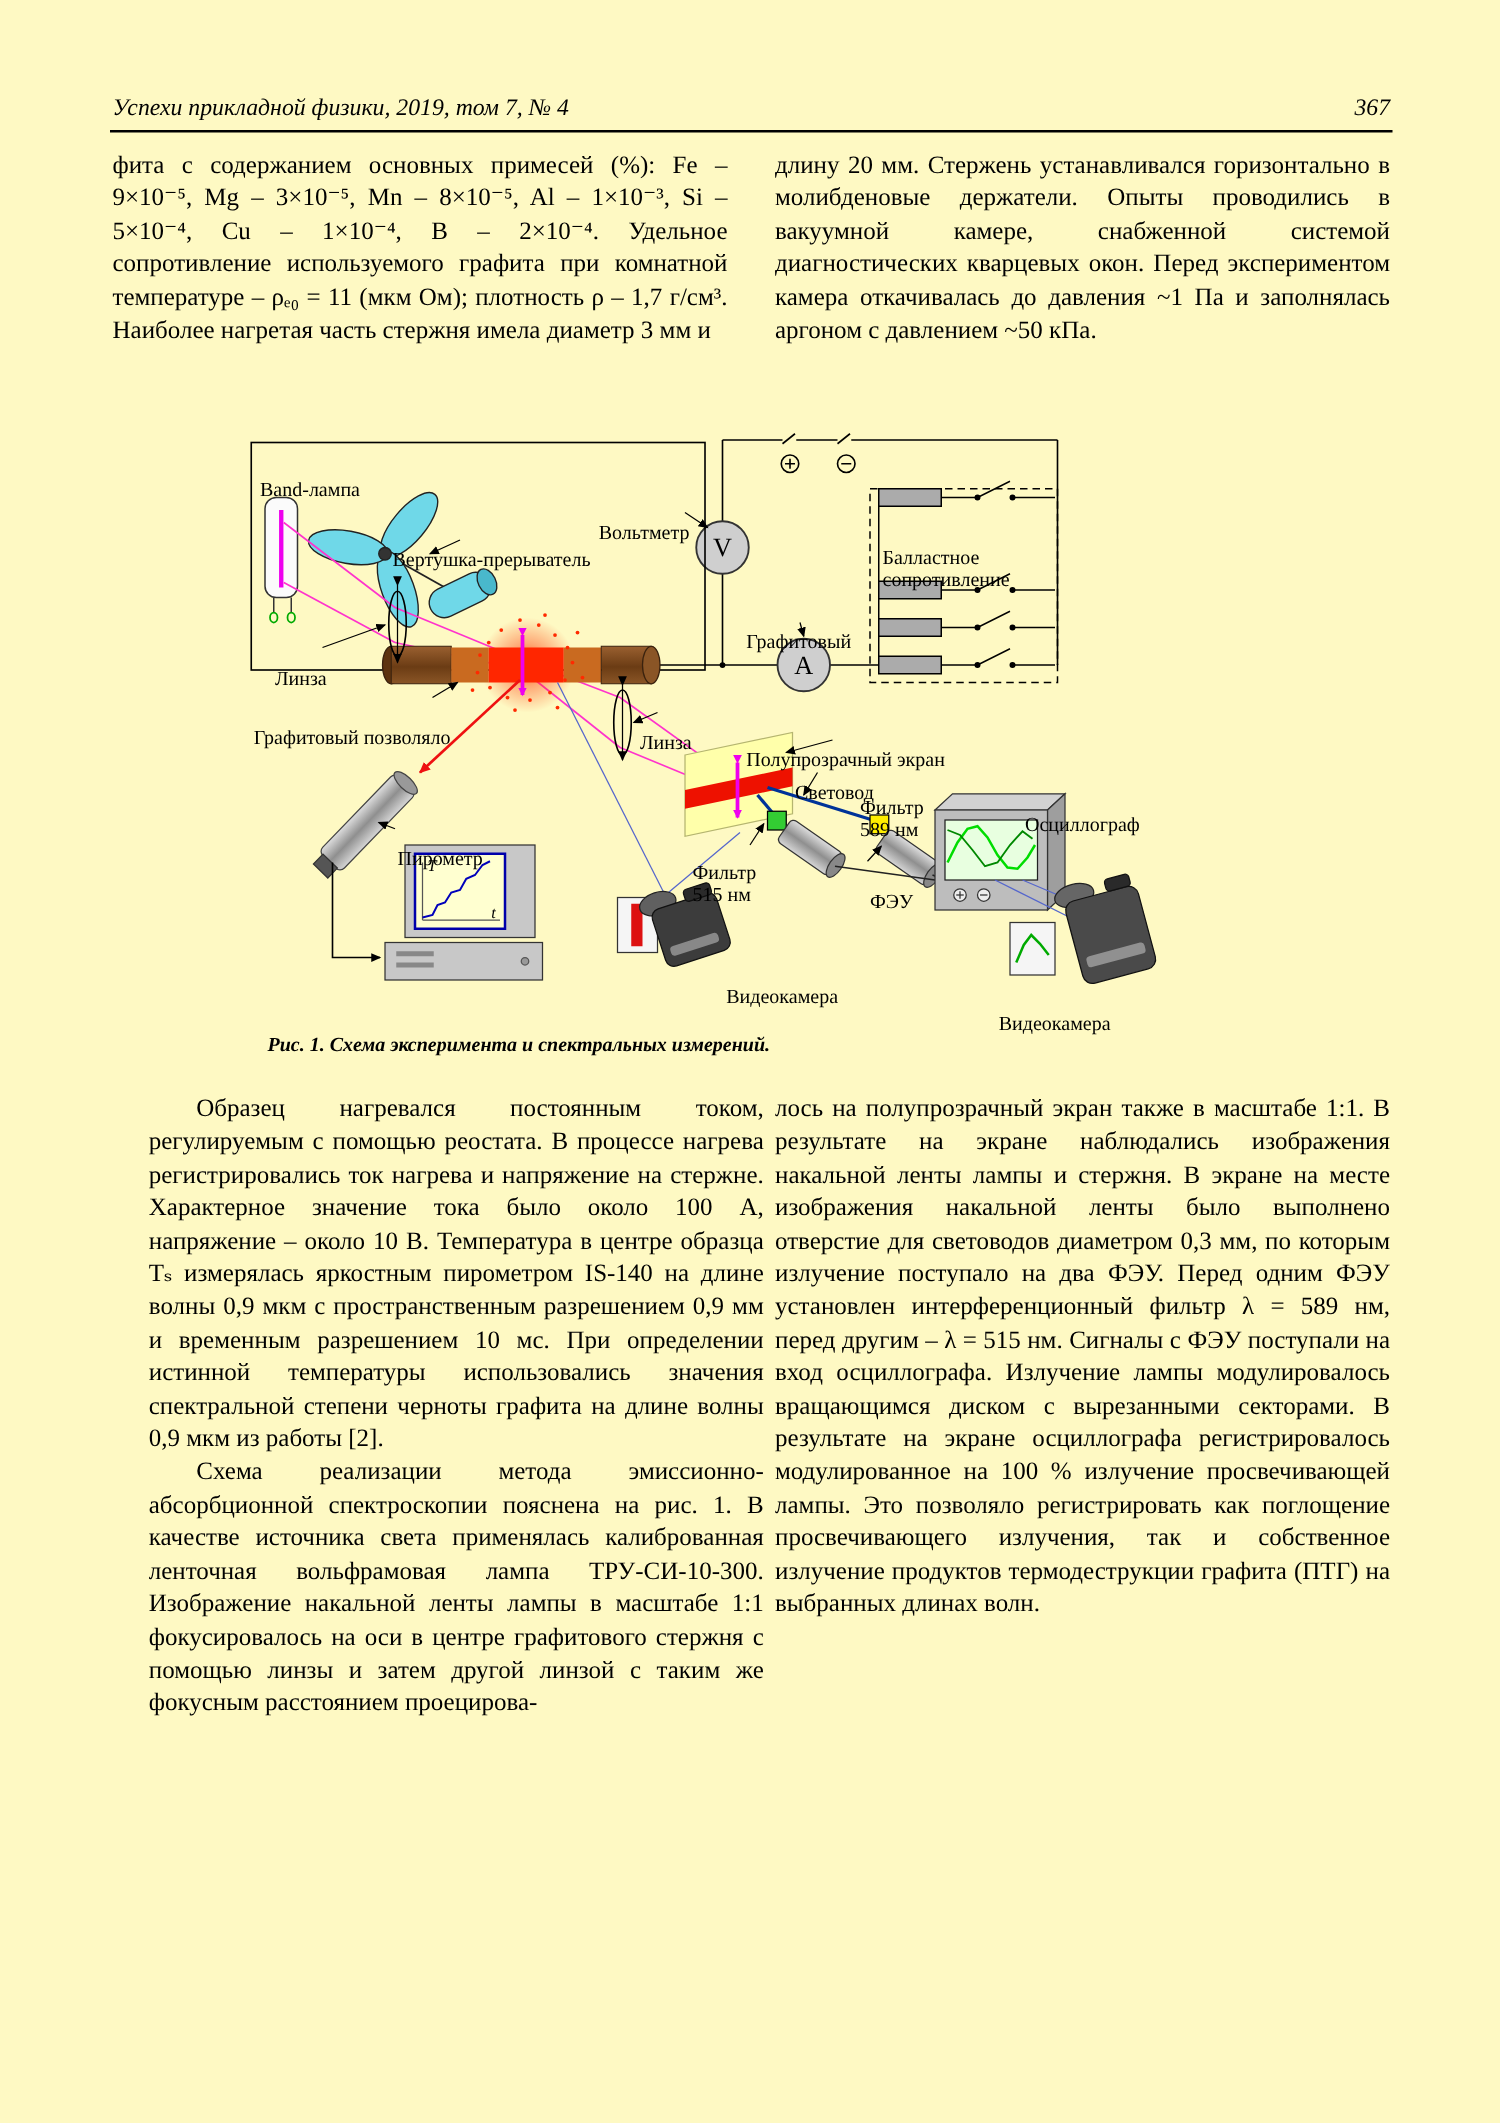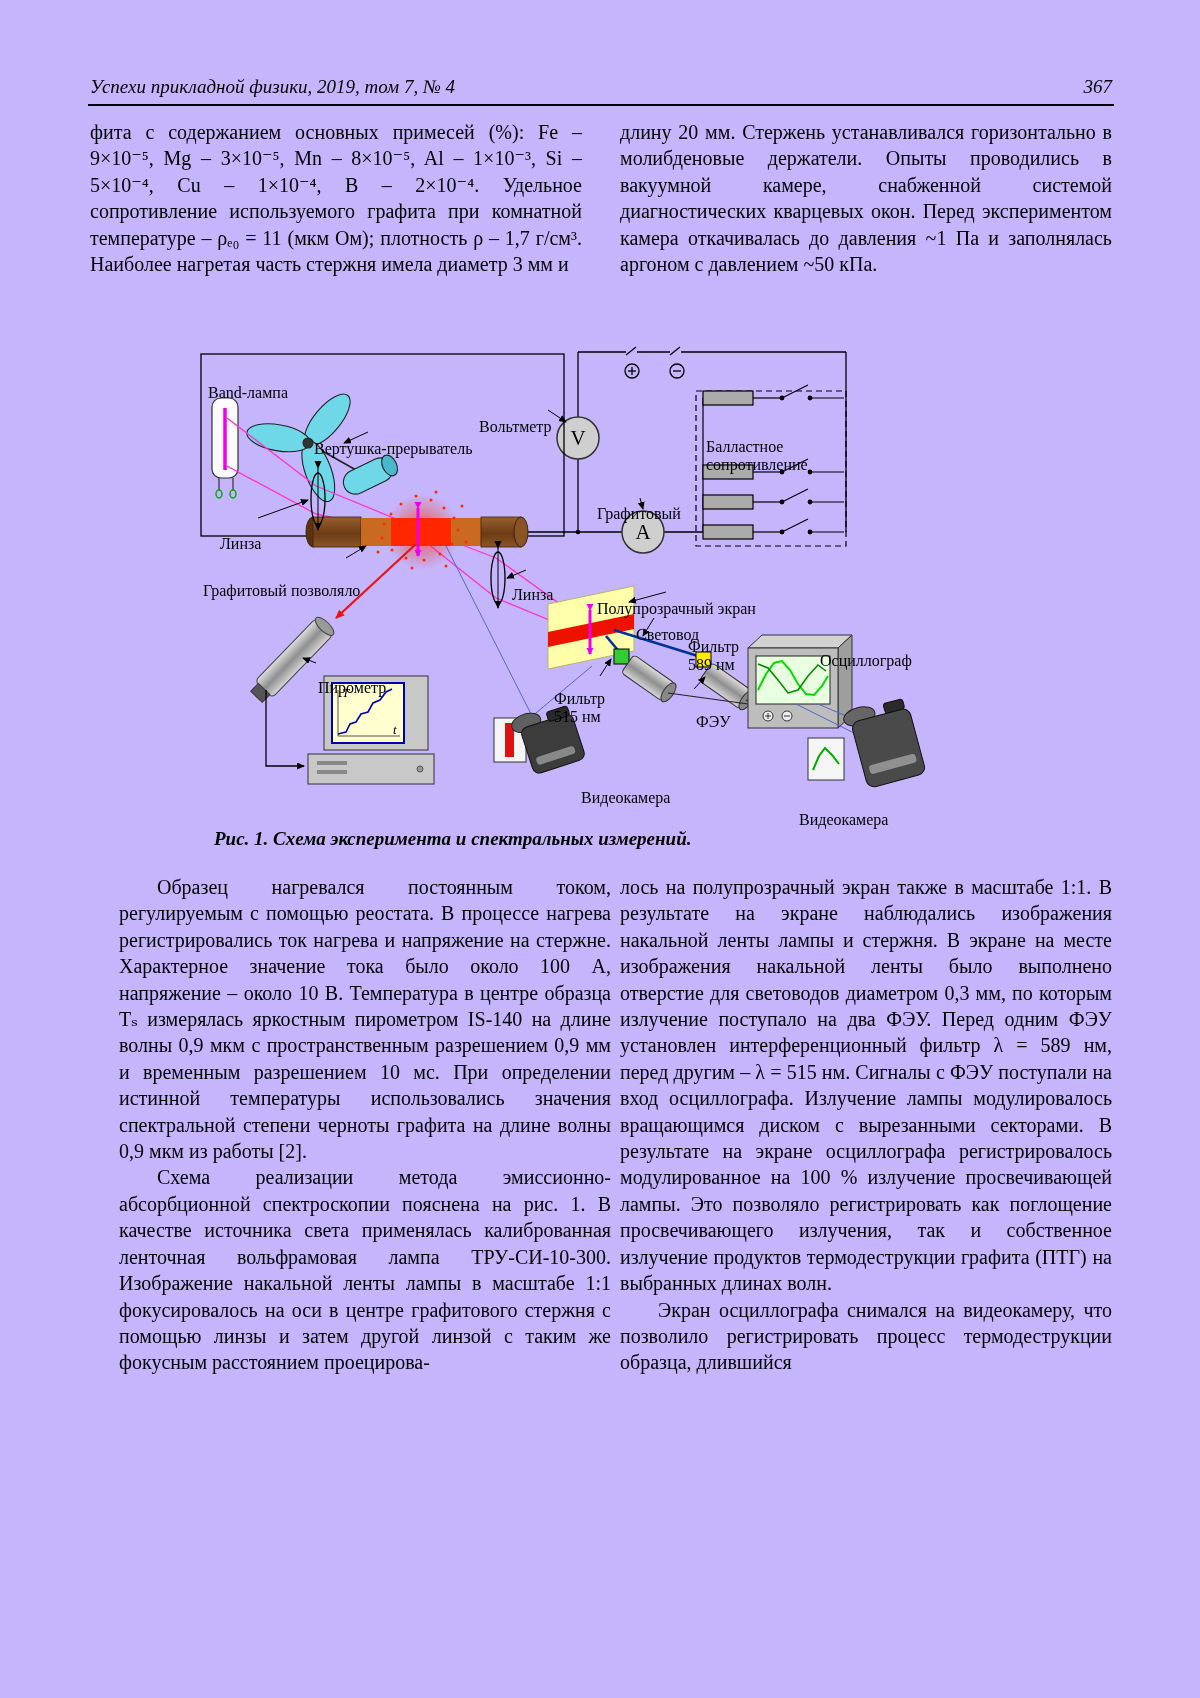--- a/index.html
+++ b/index.html
@@ -1,32 +1,32 @@
 <!DOCTYPE html>
 <html lang="ru"><head>
 <meta charset="utf-8">
 <style>
   html,body{margin:0;padding:0;background:#ffffff;}
-  .page{position:relative;width:1200px;height:1698px;background:#c4b5fd;
+  .page{position:relative;width:1200px;height:1698px;background:#fef9c3;
         font-family:"Liberation Serif","DejaVu Serif",serif;color:#000;overflow:hidden;}
   .running-head{position:absolute;top:76px;left:90px;width:1022px;display:flex;
         justify-content:space-between;font-style:italic;font-size:19px;}
   .rule{position:absolute;top:104px;left:88px;width:1026px;border-top:2px solid #000;}
   .col{position:absolute;width:492px;font-size:20px;line-height:26.4px;text-align:justify;
        hyphens:auto;-webkit-hyphens:auto;}
   .col p{margin:0;}
   .col p.indent{text-indent:38px;}
   #col-left-top{left:90px;top:119px;}
   #col-right-top{left:620px;top:119px;}
   #col-left-bottom{left:90px;top:874px;margin-left:29px;}
   #col-right-bottom{left:620px;top:874px;}
   .figure-area{position:absolute;left:196px;top:346px;width:920px;height:462px;}
   .figure-area svg{position:absolute;left:0;top:0;}
   .fig-label{position:absolute;font-size:16px;line-height:18px;white-space:pre-line;margin-top:26px;}
-  .fig-caption{position:absolute;left:214px;top:828px;font-size:19px;font-weight:bold;font-style:italic;}
+  .fig-caption{position:absolute;left:214px;top:828px;font-size:16px;font-weight:bold;font-style:italic;}
 </style>
 </head>
 <body>
 
 <div class="page">
 
   <div class="running-head">
     <span>Успехи прикладной физики, 2019, том 7, № 4</span>
     <span>367</span>
   </div>
@@ -337,16 +337,15 @@
   </div>
 
   <div class="fig-caption">Рис. 1. Схема эксперимента и спектральных измерений.</div>
 
   <div class="col" id="col-left-bottom">
     <p class="indent">Образец нагревался постоянным током, регулируемым с помощью реостата. В процессе нагрева регистрировались ток нагрева и напряжение на стержне. Характерное значение тока было около 100 А, напряжение – около 10 В. Температура в центре образца Tₛ измерялась яркостным пирометром IS-140 на длине волны 0,9 мкм с пространственным разрешением 0,9 мм и временным разрешением 10 мс. При определении истинной температуры использовались значения спектральной степени черноты графита на длине волны 0,9 мкм из работы [2].</p>
     <p class="indent">Схема реализации метода эмиссионно-абсорбционной спектроскопии пояснена на рис. 1. В качестве источника света применялась калиброванная ленточная вольфрамовая лампа ТРУ-СИ-10-300. Изображение накальной ленты лампы в масштабе 1:1 фокусировалось на оси в центре графитового стержня с помощью линзы и затем другой линзой с таким же фокусным расстоянием проецирова-</p>
   </div>
   <div class="col" id="col-right-bottom">
     <p>лось на полупрозрачный экран также в масштабе 1:1. В результате на экране наблюдались изображения накальной ленты лампы и стержня. В экране на месте изображения накальной ленты было выполнено отверстие для световодов диаметром 0,3 мм, по которым излучение поступало на два ФЭУ. Перед одним ФЭУ установлен интерференционный фильтр λ = 589 нм, перед другим – λ = 515 нм. Сигналы с ФЭУ поступали на вход осциллографа. Излучение лампы модулировалось вращающимся диском с вырезанными секторами. В результате на экране осциллографа регистрировалось модулированное на 100 % излучение просвечивающей лампы. Это позволяло регистрировать как поглощение просвечивающего излучения, так и собственное излучение продуктов термодеструкции графита (ПТГ) на выбранных длинах волн.</p>
-    <p class="indent">Экран осциллографа снимался на видеокамеру, что позволило регистрировать процесс термодеструкции образца, длившийся</p>
   </div>
 
 </div>
 
 </body></html>

